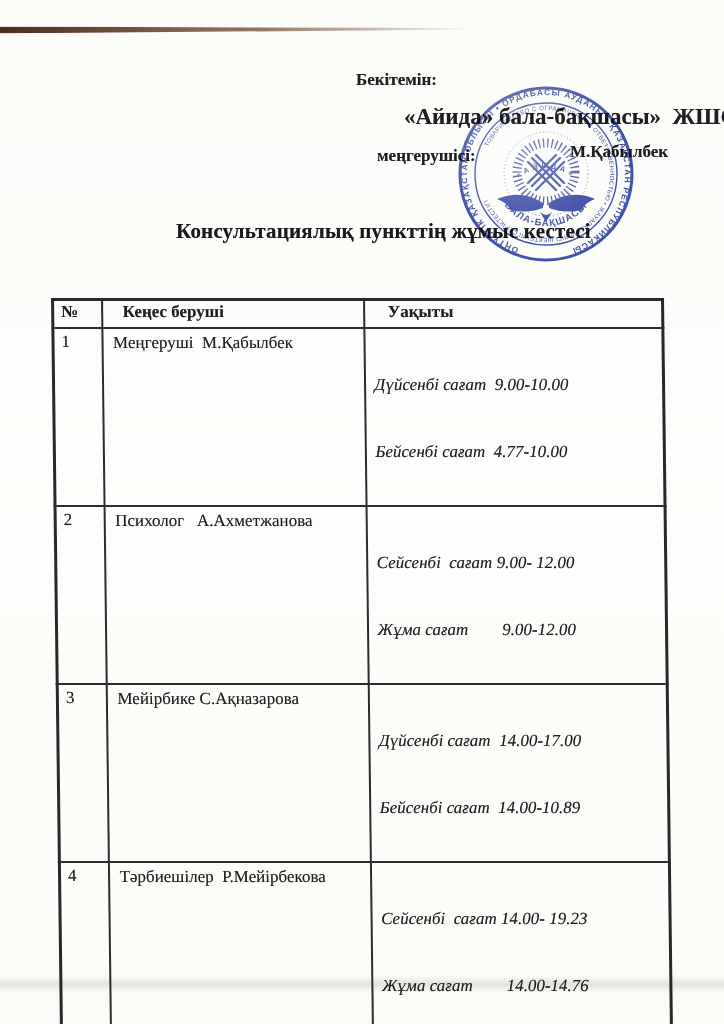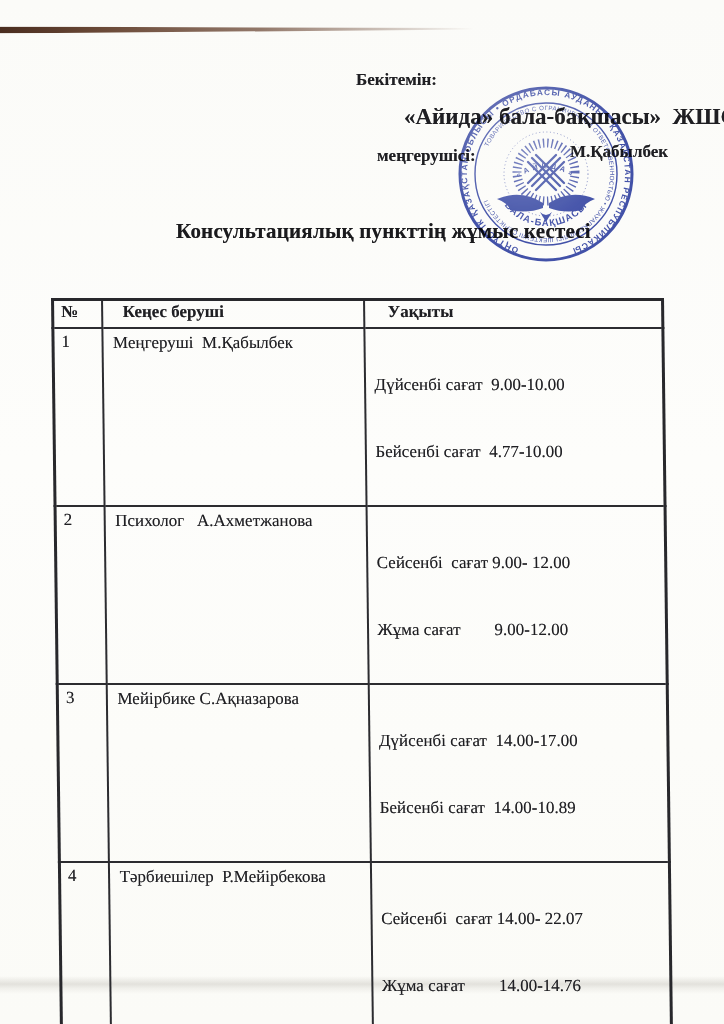--- a/index.html
+++ b/index.html
@@ -45,21 +45,21 @@
     font-size:17px;text-shadow:0 0 .5px rgba(25,25,30,.5);
   }
   .schedule{border:3px solid #28282c;}
   .schedule th{font-weight:bold;text-align:left;height:25px;padding:1px 0 0 7px;}
   .schedule th.h-name{padding-left:20px;}
   .schedule th.h-time{padding-left:23px;}
   .schedule td{font-weight:normal;}
   .c-num{padding:3px 0 0 7px;}
   .c-name{padding:4px 0 0 10px;}
   .c-time{padding:2px 0 0 9px;}
-  .tl{line-height:27px;}
+  .tl{line-height:27px;font-style:italic;}
   tr.r1 td{height:61px;} tr.r2 td{height:63px;} tr.r3 td{height:62px;} tr.r4 td{height:61px;}
 </style>
 </head>
 <body>
 
 <div class="page">
 
   <div class="scan-line"></div>
   <div class="scan-band"></div>
 
@@ -147,20 +147,20 @@
         <td class="c-name">Мейірбике С.Ақназарова</td>
         <td class="c-time">
           <div class="tl">Дүйсенбі сағат  14.00-17.00</div>
           <div class="tl">Бейсенбі сағат  14.00-10.89</div>
         </td>
       </tr>
       <tr class="r4">
         <td class="c-num">4</td>
         <td class="c-name">Тәрбиешілер  Р.Мейірбекова</td>
         <td class="c-time">
-          <div class="tl">Сейсенбі  сағат 14.00- 22.07</div>
+          <div class="tl">Сейсенбі  сағат 14.00- 19.23</div>
           <div class="tl">Жұма сағат        14.00-14.76</div>
         </td>
       </tr>
     </tbody>
   </table>
 
 </div>
 
 </body></html>

